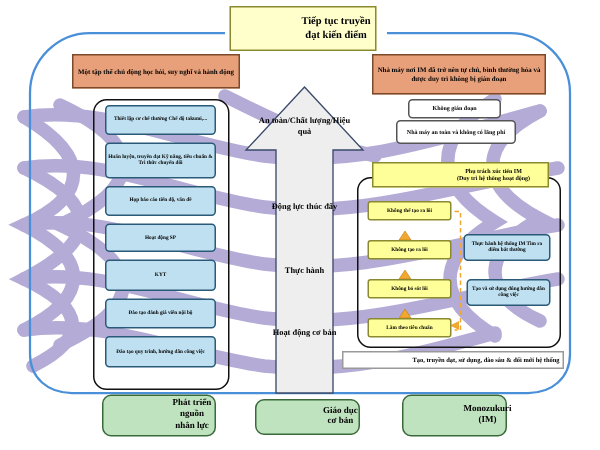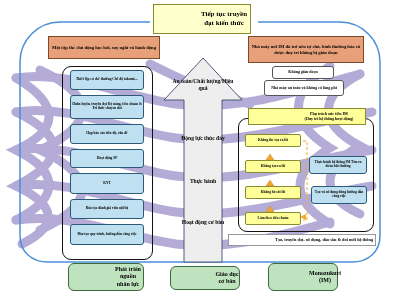--- a/index.html
+++ b/index.html
@@ -143,21 +143,21 @@
   </svg>
 
   <svg class="layer" id="arrow" viewBox="0 0 400 300">
     <path d="M203,58 L242,100 L222,100 L222,262 L184,262 L184,100 L164,100 Z" fill="#eeeeee" stroke="#3a4a6a" stroke-width="0.9"></path>
   </svg>
 
   <div class="layer" id="nodes">
 
     <div class="box title-box" style="left:153px;top:4px;width:98px;height:30px;flex-direction:column;">
       <div>Tiếp tục truyền</div>
-      <div>đạt kiến thức</div>
+      <div>đạt kiến điểm</div>
     </div>
 
     <div class="box orange" style="left:48px;top:36px;width:112px;height:23px;">Một tập thể chủ động học hỏi, suy nghĩ và hành động</div>
     <div class="box orange" style="left:248px;top:36px;width:116px;height:27px;">Nhà máy nơi IM đã trở nên tự chủ, bình thường hóa và được duy trì không bị gián đoạn</div>
 
     <div class="arrow-top-label" style="left:172px;top:78px;width:62px;">An toàn/Chất lượng/Hiệu quả</div>
 
     <div class="arrow-label" style="left:176px;top:135px;width:54px;">Động lực thúc đẩy</div>
     <div class="arrow-label" style="left:176px;top:178px;width:54px;">Thực hành</div>
     <div class="arrow-label" style="left:176px;top:219px;width:54px;">Hoạt động cơ bản</div>

